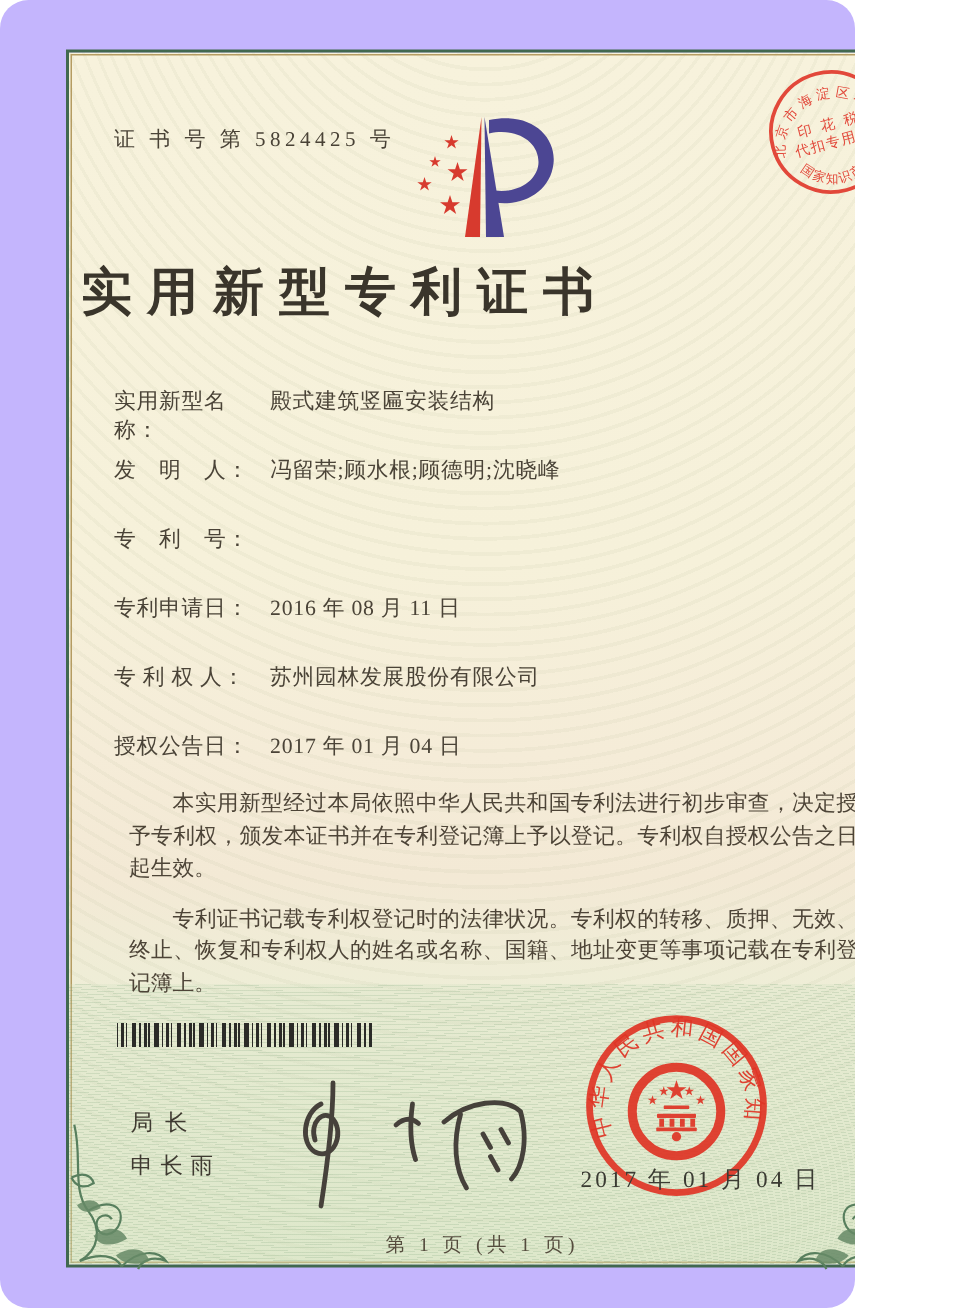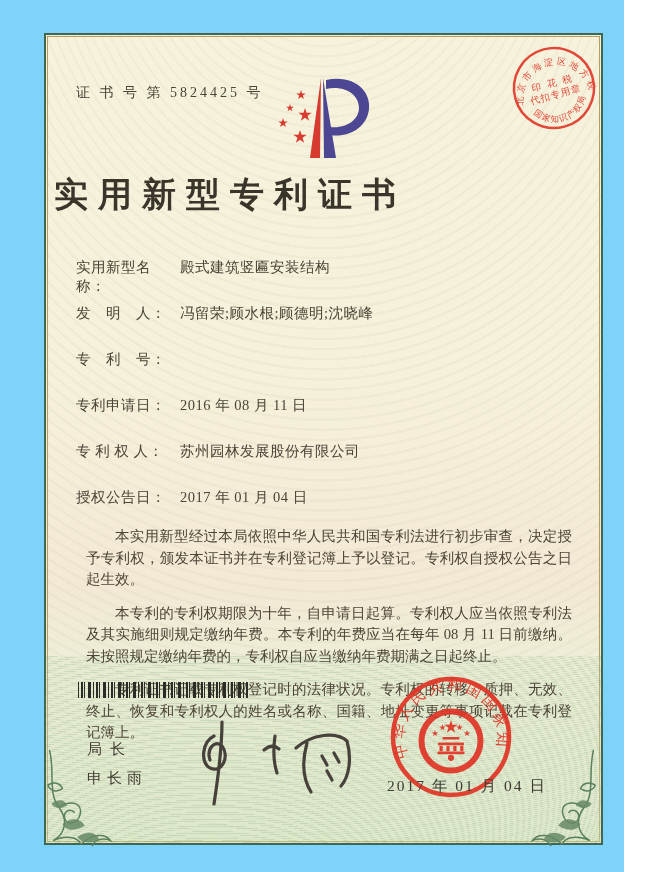--- a/index.html
+++ b/index.html
@@ -1,17 +1,17 @@
 <!DOCTYPE html>
 <html><head>
 <meta charset="utf-8">
 <style>
   html,body{margin:0;padding:0;}
   body{font-family:"Liberation Serif","DejaVu Serif",serif;}
-  .paper{position:relative;width:624px;height:872px;background:#7dd3fc;overflow:hidden;}
+  .paper{position:relative;width:570px;height:872px;background:#c4b5fd;overflow:hidden;border-radius:19px;}
 
   .frame{position:absolute;left:44px;top:33px;width:555px;height:808px;
     border:2px solid #41684f;
     background:
       repeating-radial-gradient(150% 130% at 50% -20%, rgba(150,160,120,0.07) 0 2px, rgba(0,0,0,0) 2px 8px),
       linear-gradient(180deg,#f7f2dc 0%,#f6f1da 42%,#f5ecd8 58%,#f3e9d5 68%,#eeeed7 78%,#e9edd4 100%);}
   .frame::before{content:"";position:absolute;inset:1px;border:1px solid #b59c62;pointer-events:none;}
 
   .band{position:absolute;left:46px;top:656px;width:555px;height:187px;
     background:
@@ -112,21 +112,20 @@
       <span class="val">苏州园林发展股份有限公司</span>
     </div>
     <div class="field">
       <span class="lbl">授权公告日：</span>
       <span class="val">2017 年 01 月 04 日</span>
     </div>
   </div>
 
   <div class="abs body-text">
     <p>本实用新型经过本局依照中华人民共和国专利法进行初步审查，决定授予专利权，颁发本证书并在专利登记簿上予以登记。专利权自授权公告之日起生效。</p>
-    <p>本专利的专利权期限为十年，自申请日起算。专利权人应当依照专利法及其实施细则规定缴纳年费。本专利的年费应当在每年 08 月 11 日前缴纳。未按照规定缴纳年费的，专利权自应当缴纳年费期满之日起终止。</p>
     <p>专利证书记载专利权登记时的法律状况。专利权的转移、质押、无效、终止、恢复和专利权人的姓名或名称、国籍、地址变更等事项记载在专利登记簿上。</p>
   </div>
 
   <div class="abs barcode"></div>
 
   <div class="abs director">
     <div class="role">局长</div>
     <div class="name">申长雨</div>
   </div>
 
@@ -190,14 +189,15 @@
       <path d="M44,104 C56,92 70,92 76,100 C66,96 58,100 56,106"></path>
       <path d="M8,40 C16,36 22,38 24,44 C18,48 11,47 8,40"></path>
     </g>
     <g fill="#678a67" opacity="0.85">
       <path d="M24,82 C34,74 44,76 48,84 C38,90 28,90 24,82 Z"></path>
       <path d="M40,96 C52,88 62,92 64,100 C54,104 44,102 40,96 Z"></path>
       <path d="M12,60 C20,54 27,56 29,62 C22,66 15,66 12,60 Z"></path>
     </g>
   </svg>
 
+  <div class="abs page-info">第 1 页 (共 1 页)</div>
 
 </div>
 
 </body></html>

